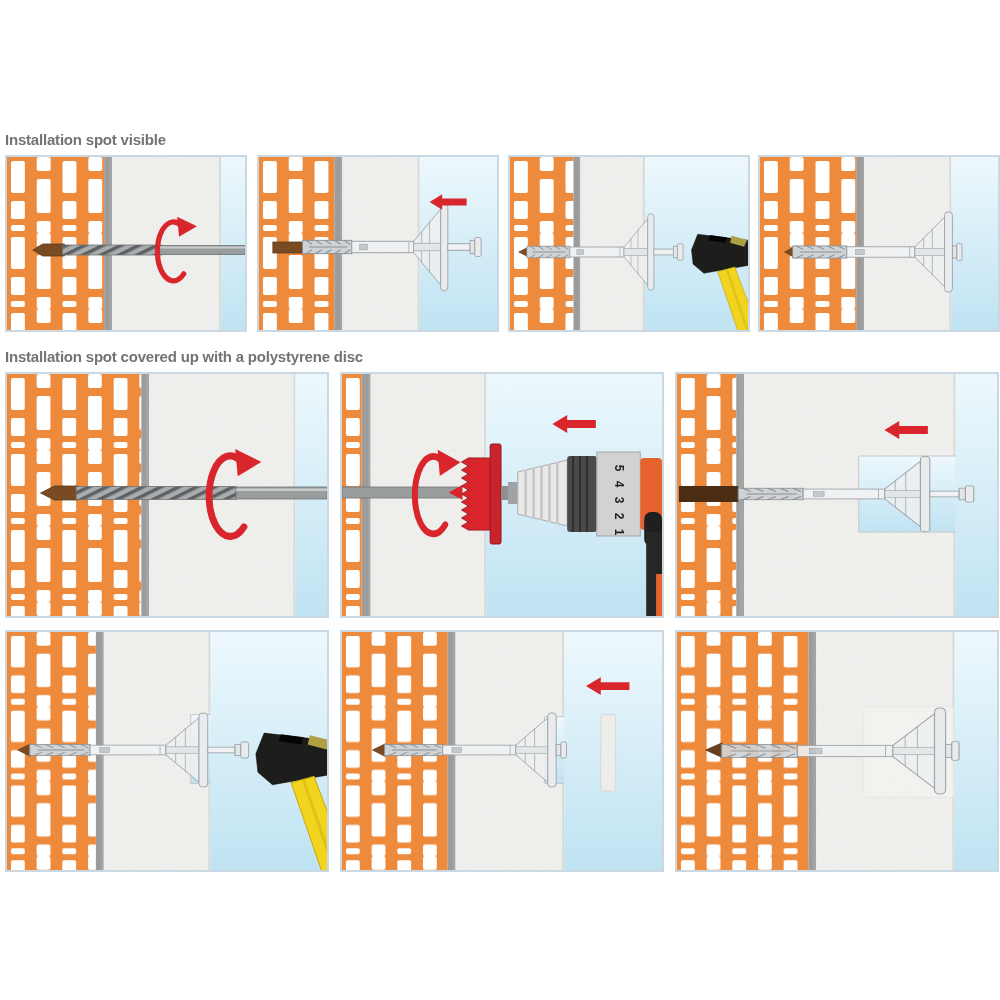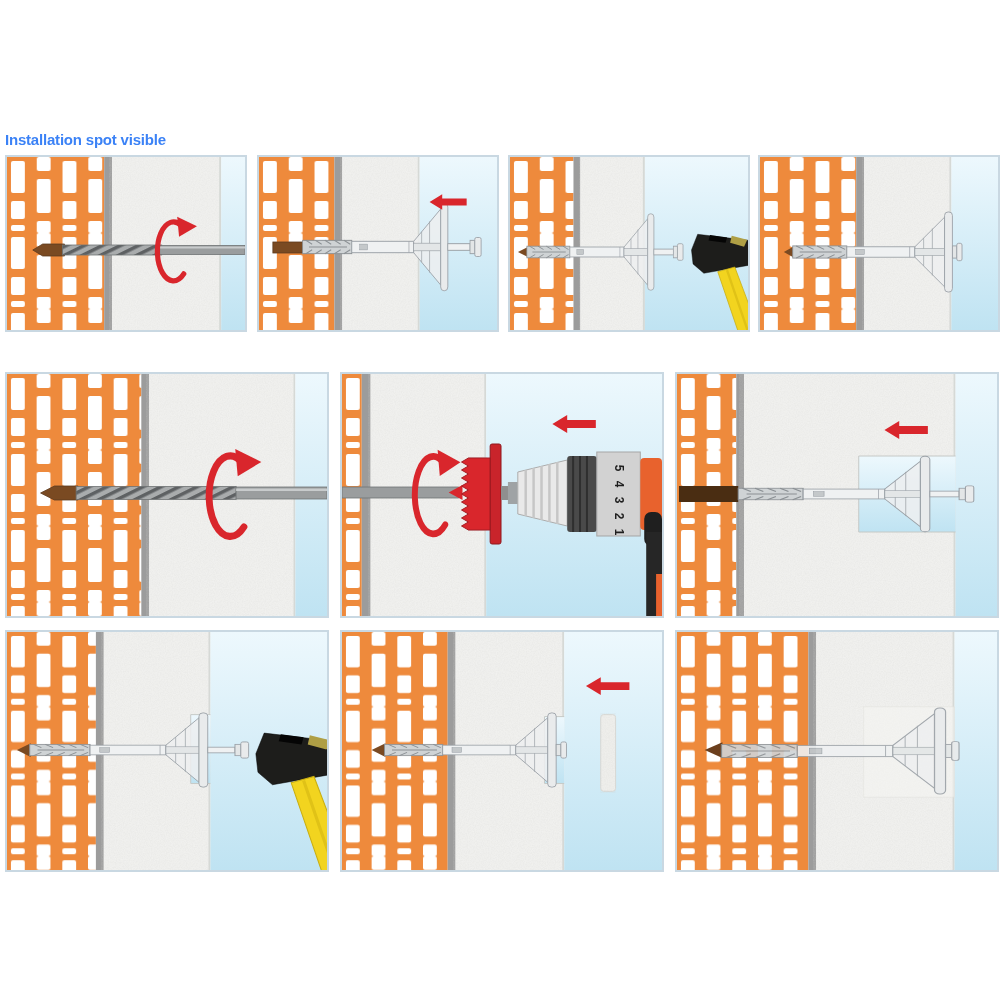--- a/index.html
+++ b/index.html
@@ -1,18 +1,18 @@
 <!DOCTYPE html>
 <html><head>
 <meta charset="utf-8">
 <style>
   html,body{margin:0;padding:0;background:#ffffff;}
   .sheet{position:relative;width:1000px;height:1000px;background:#ffffff;overflow:hidden;
          font-family:"Liberation Sans",sans-serif;}
-  .hdr{position:absolute;left:5px;font-weight:700;font-size:15px;color:#3b82f6;
+  .hdr{position:absolute;left:5px;font-weight:700;font-size:15px;color:#737373;
        letter-spacing:-0.2px;white-space:nowrap;}
   .panel{position:absolute;border:2px solid #C9D8E2;background:#ffffff;box-sizing:border-box;}
   .panel svg.scene{display:block;width:100%;height:100%;}
   .red-stroke{stroke:#D9262C;}
   #shared-defs{position:absolute;width:0;height:0;overflow:hidden;}
   text.clutch{font-family:"Liberation Sans",sans-serif;font-size:12px;font-weight:700;fill:#1F1F1F;}
 </style>
 </head>
 <body>
 
@@ -147,20 +147,21 @@
         <rect x="105" y="0" width="88" height="173" fill="#F3F3F1"></rect>
         <rect x="105" y="0" width="88" height="173" filter="url(#grain)" opacity="0.5"></rect>
         <rect x="191" y="0" width="2" height="173" fill="#D6D9D6"></rect>
       </g>
       <rect x="193" y="0" width="47" height="173" fill="url(#skyG)"></rect>
       <polygon points="24,95 34,89.5 34,100.5" fill="#7A4A22"></polygon>
       <use href="#anchorFlush" transform="translate(33,95) scale(0.88,0.87)"></use>
     </svg>
   </div>
 
+  <div class="hdr" style="top:348px;">Installation spot covered up with a polystyrene disc</div>
 
   <div class="panel" style="left:5px;top:372px;width:324px;height:246px;">
     <svg class="scene" viewBox="0 0 324 242" preserveAspectRatio="none">
       <rect x="0" y="0" width="136" height="242" fill="url(#brickP)"></rect>
       <rect x="136" y="0" width="8" height="242" fill="#9C9C9C"></rect>
       <g>
         <rect x="144" y="0" width="146" height="242" fill="#F3F3F1"></rect>
         <rect x="144" y="0" width="146" height="242" filter="url(#grain)" opacity="0.5"></rect>
         <rect x="290" y="0" width="2" height="242" fill="#D6D9D6"></rect>
       </g>

